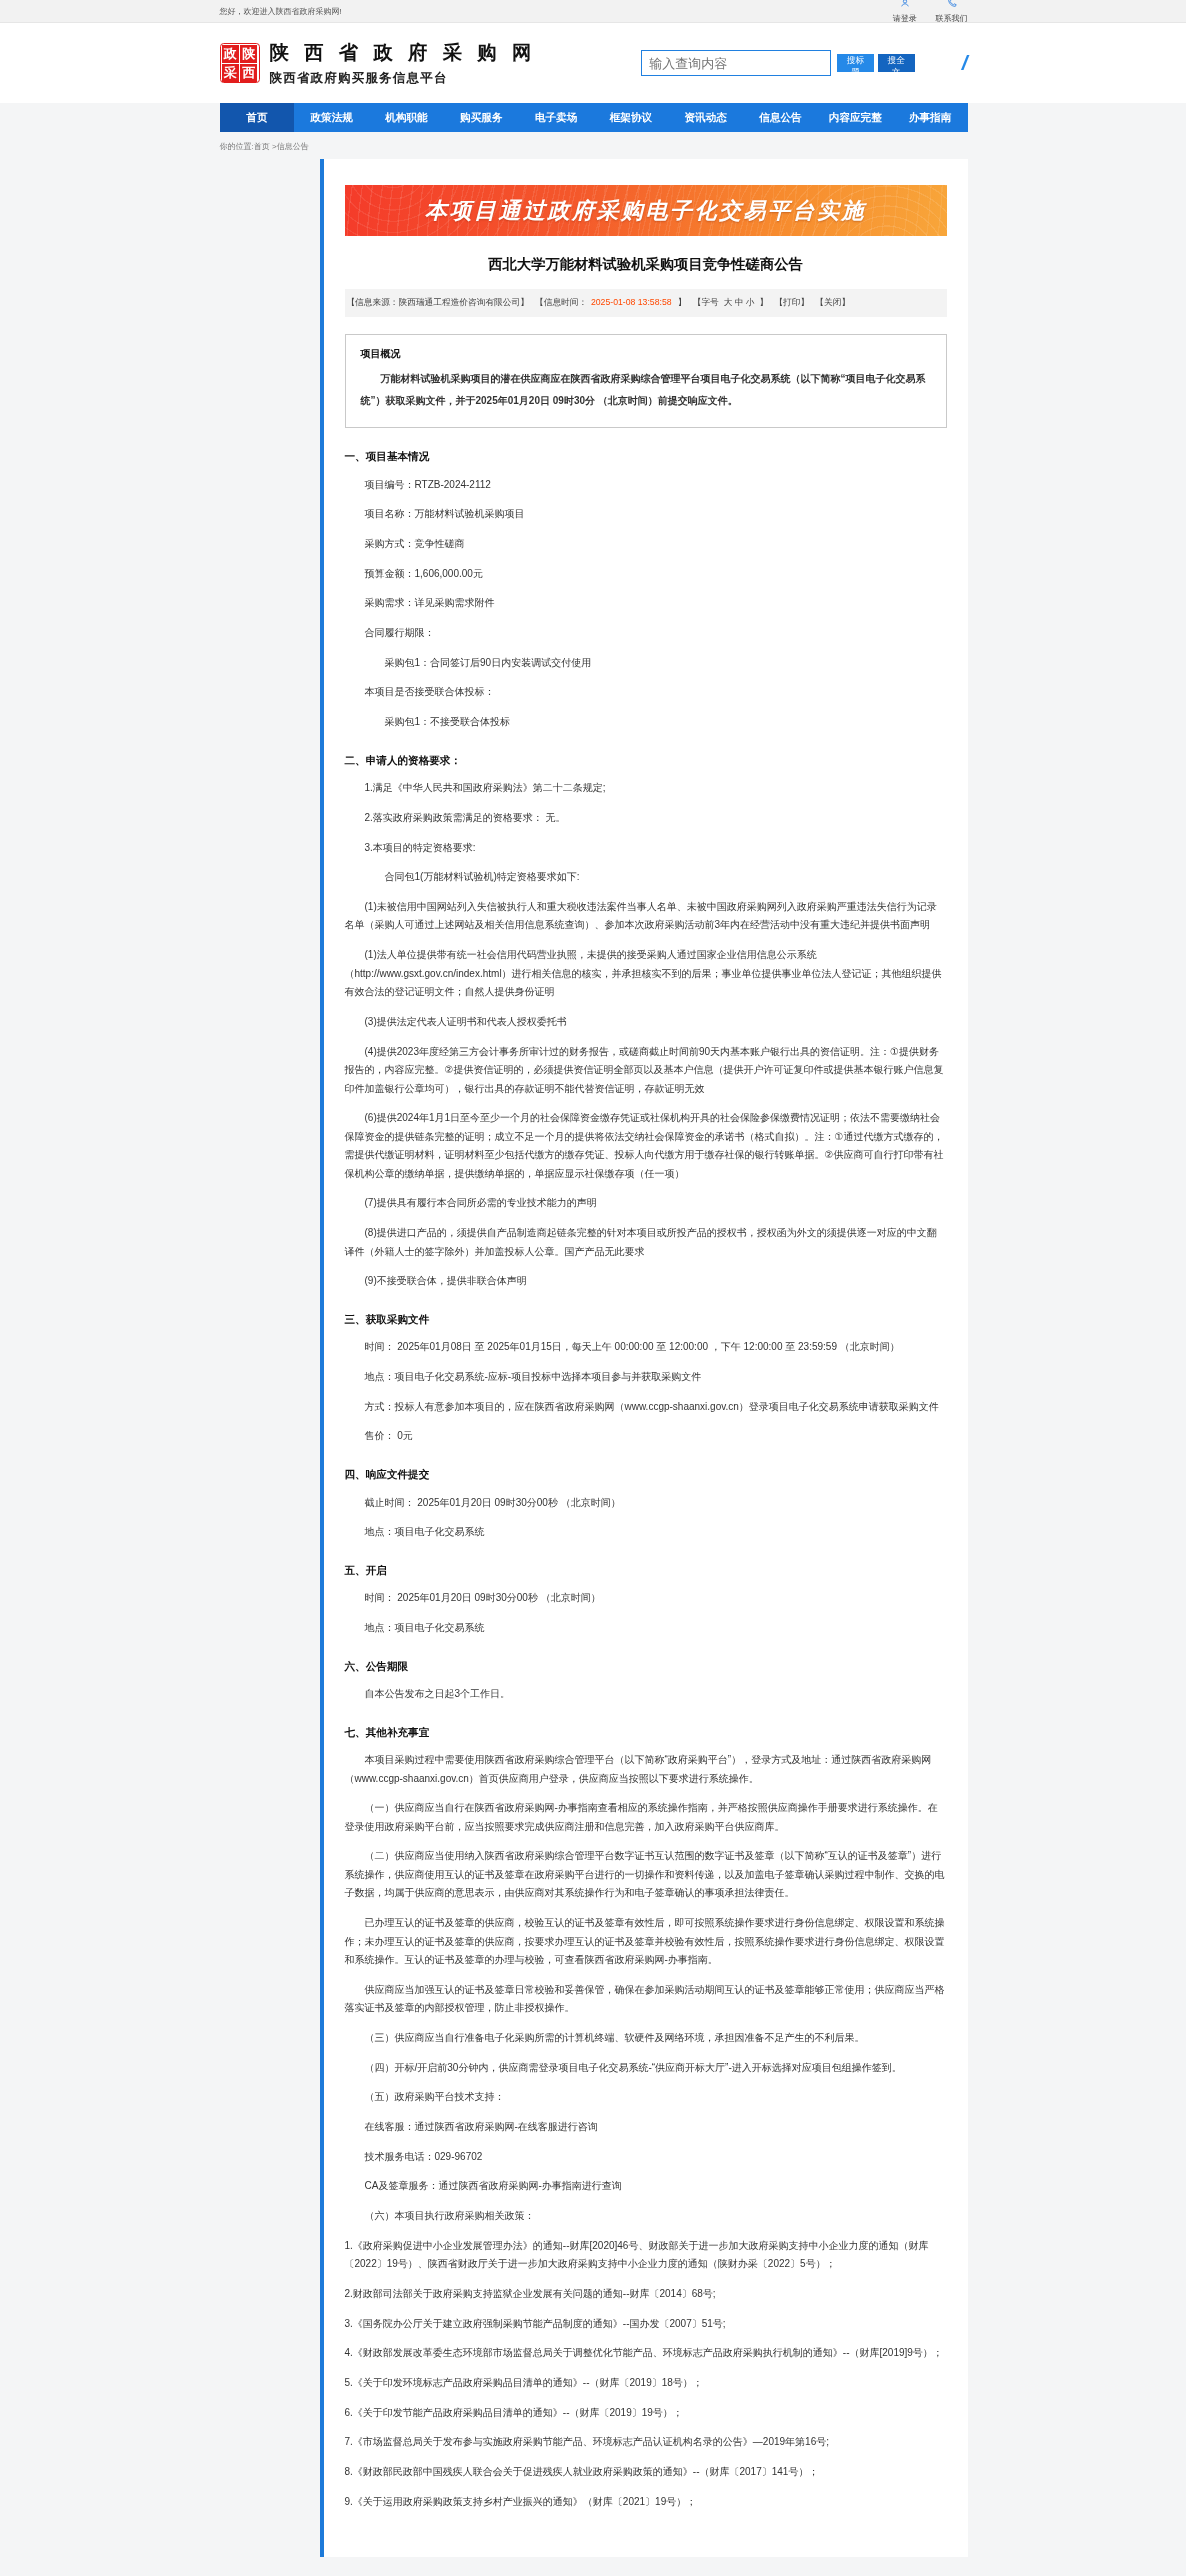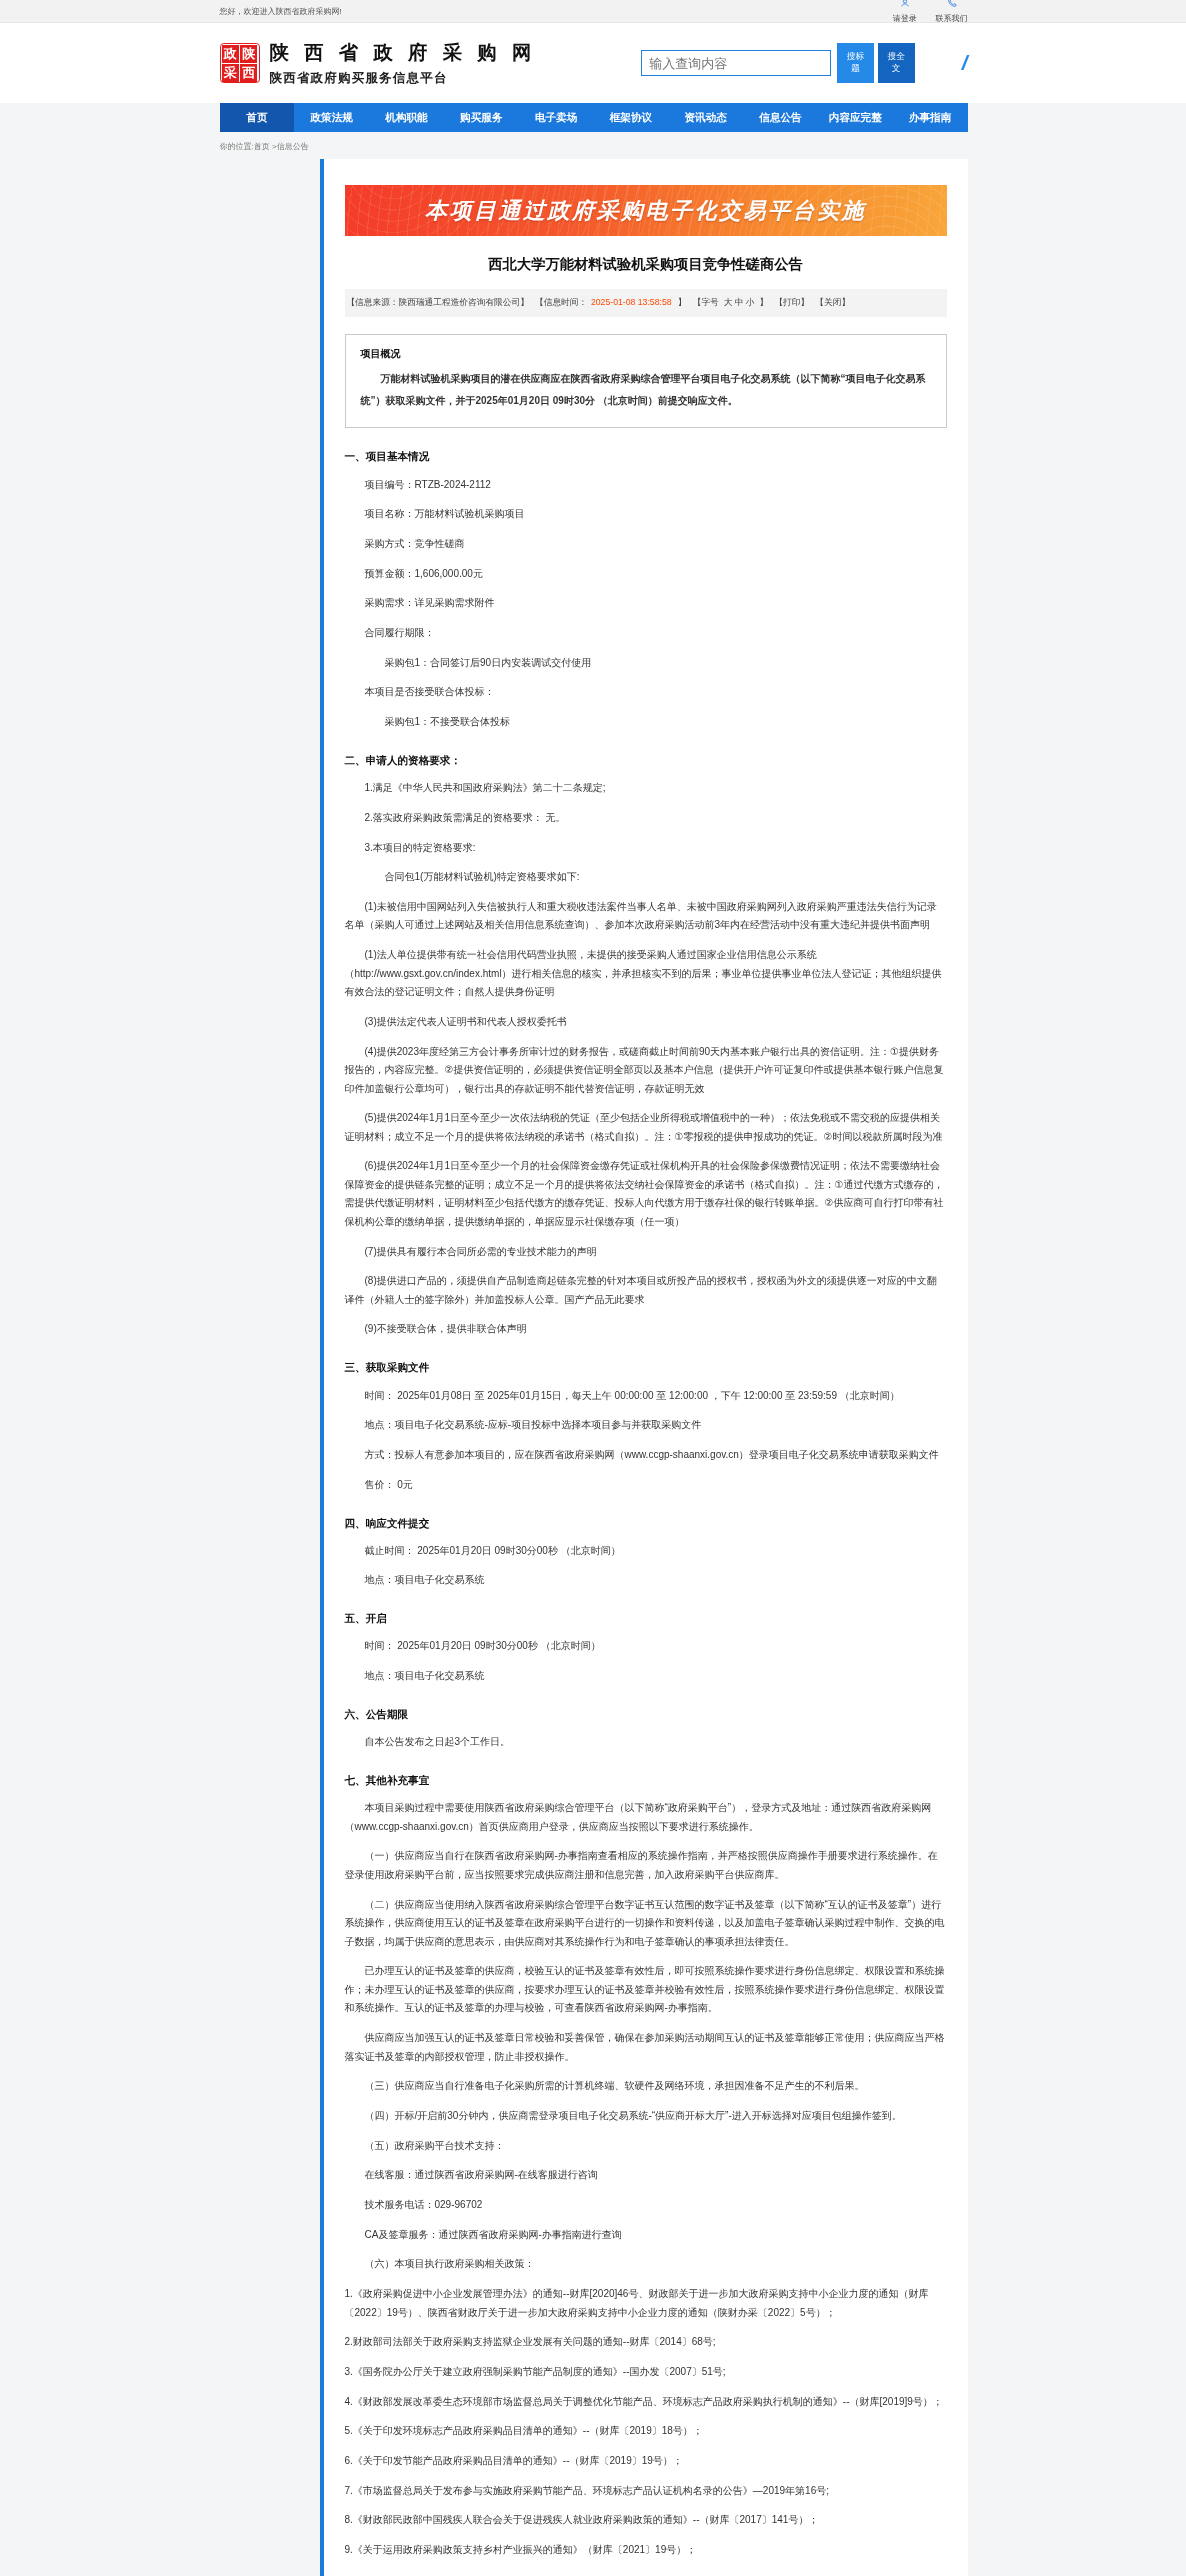--- a/index.html
+++ b/index.html
@@ -24,21 +24,21 @@
   .header .inner { height:80px; display:flex; align-items:center; }
   .logo-seal { width:40px; height:40px; background:#fff; border:1.9px solid #e21d1d; border-radius:3.7px;
     display:grid; grid-template-columns:1fr 1fr; grid-template-rows:1fr 1fr; gap:1.2px; padding:1.2px; }
   .logo-seal span { background:#e21d1d; color:#fff; font-weight:bold; font-size:13px;
     display:flex; align-items:center; justify-content:center; }
   .site-names { margin-left:10px; }
   .site-name { font-size:19.3px; font-weight:bold; color:#111; letter-spacing:5px; }
   .site-sub  { font-size:12.5px; font-weight:bold; color:#222; letter-spacing:1.2px; margin-top:4.4px; }
   .search-zone { margin-left:auto; display:flex; align-items:center; }
   .search-input { width:190px; height:26px; border:1.2px solid #2080e0; padding:0 7.5px; font-size:13px; color:#333; outline:none; }
-  .search-btn { height:40px; width:37px; border:none; color:#fff; font-size:8.7px; cursor:pointer; }
+  .search-btn { height:18px; width:37px; border:none; color:#fff; font-size:8.7px; cursor:pointer; }
   .btn-title { background:#2589e8; margin-left:6.2px; }
   .btn-full  { background:#1465c0; margin-left:3.7px; }
   .slash-deco { color:#2589e8; font-size:21px; font-style:italic; font-weight:bold; margin-left:47px; }
 
   
   .navbar { background:#f4f5f6; }
   .nav-strip { display:flex; background:#1b79dd; height:29px; }
   .nav-item { flex:1; text-align:center; line-height:29px; color:#fff; font-size:10.6px; font-weight:bold; cursor:pointer; }
   .nav-item.active { background:#1256ad; }
 
@@ -189,21 +189,20 @@
         <section class="sec">
           <h3>二、申请人的资格要求：</h3>
           <p class="ind-1">1.满足《中华人民共和国政府采购法》第二十二条规定;</p>
           <p class="ind-1">2.落实政府采购政策需满足的资格要求： 无。</p>
           <p class="ind-1">3.本项目的特定资格要求:</p>
           <p class="ind-2">合同包1(万能材料试验机)特定资格要求如下:</p>
           <p class="ind-1">(1)未被信用中国网站列入失信被执行人和重大税收违法案件当事人名单、未被中国政府采购网列入政府采购严重违法失信行为记录名单（采购人可通过上述网站及相关信用信息系统查询）、参加本次政府采购活动前3年内在经营活动中没有重大违纪并提供书面声明</p>
           <p class="ind-1">(1)法人单位提供带有统一社会信用代码营业执照，未提供的接受采购人通过国家企业信用信息公示系统（http://www.gsxt.gov.cn/index.html）进行相关信息的核实，并承担核实不到的后果；事业单位提供事业单位法人登记证；其他组织提供有效合法的登记证明文件；自然人提供身份证明</p>
           <p class="ind-1">(3)提供法定代表人证明书和代表人授权委托书</p>
           <p class="ind-1">(4)提供2023年度经第三方会计事务所审计过的财务报告，或磋商截止时间前90天内基本账户银行出具的资信证明。注：①提供财务报告的，内容应完整。②提供资信证明的，必须提供资信证明全部页以及基本户信息（提供开户许可证复印件或提供基本银行账户信息复印件加盖银行公章均可），银行出具的存款证明不能代替资信证明，存款证明无效</p>
-          <p class="ind-1">(5)提供2024年1月1日至今至少一次依法纳税的凭证（至少包括企业所得税或增值税中的一种）；依法免税或不需交税的应提供相关证明材料；成立不足一个月的提供将依法纳税的承诺书（格式自拟）。注：①零报税的提供申报成功的凭证。②时间以税款所属时段为准</p>
           <p class="ind-1">(6)提供2024年1月1日至今至少一个月的社会保障资金缴存凭证或社保机构开具的社会保险参保缴费情况证明；依法不需要缴纳社会保障资金的提供链条完整的证明；成立不足一个月的提供将依法交纳社会保障资金的承诺书（格式自拟）。注：①通过代缴方式缴存的，需提供代缴证明材料，证明材料至少包括代缴方的缴存凭证、投标人向代缴方用于缴存社保的银行转账单据。②供应商可自行打印带有社保机构公章的缴纳单据，提供缴纳单据的，单据应显示社保缴存项（任一项）</p>
           <p class="ind-1">(7)提供具有履行本合同所必需的专业技术能力的声明</p>
           <p class="ind-1">(8)提供进口产品的，须提供自产品制造商起链条完整的针对本项目或所投产品的授权书，授权函为外文的须提供逐一对应的中文翻译件（外籍人士的签字除外）并加盖投标人公章。国产产品无此要求</p>
           <p class="ind-1">(9)不接受联合体，提供非联合体声明</p>
         </section>
         <section class="sec">
           <h3>三、获取采购文件</h3>
           <p class="ind-1">时间： 2025年01月08日 至 2025年01月15日，每天上午 00:00:00 至 12:00:00 ，下午 12:00:00 至 23:59:59  （北京时间）</p>
           <p class="ind-1">地点：项目电子化交易系统-应标-项目投标中选择本项目参与并获取采购文件</p>
           <p class="ind-1">方式：投标人有意参加本项目的，应在陕西省政府采购网（www.ccgp-shaanxi.gov.cn）登录项目电子化交易系统申请获取采购文件</p>

